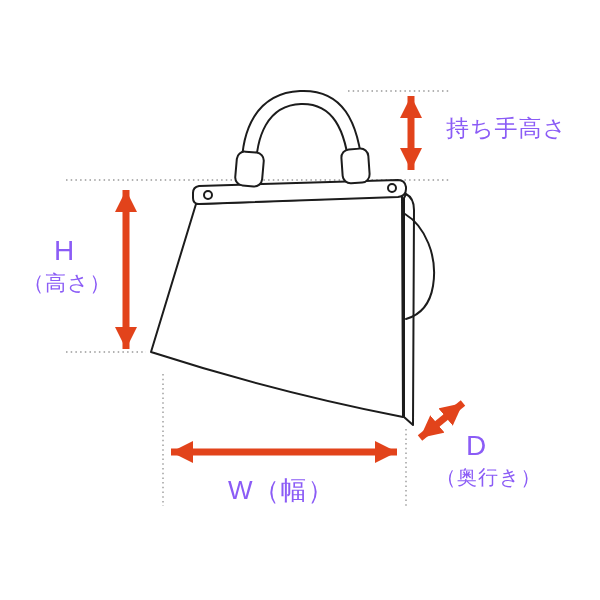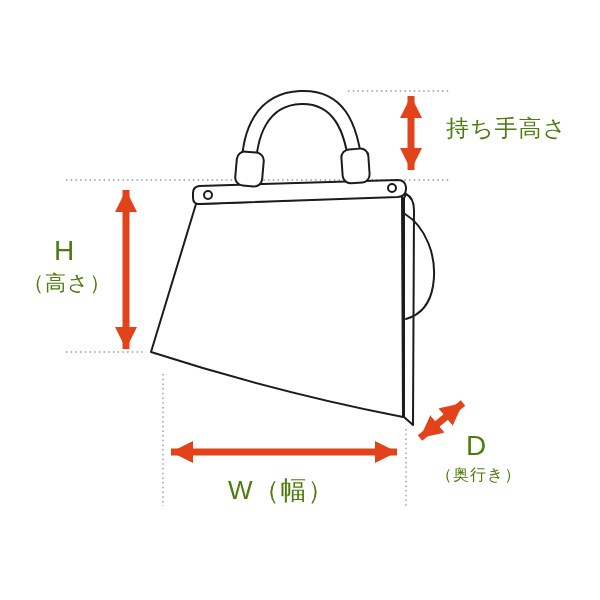--- a/index.html
+++ b/index.html
@@ -15,31 +15,31 @@
     background: #ffffff;
     overflow: hidden;
   }
   .stage svg {
     position: absolute;
     left: 0;
     top: 0;
   }
   .label {
     position: absolute;
-    color: #4d7c0f;
+    color: #8b5cf6;
     white-space: nowrap;
     line-height: 1.1;
     letter-spacing: 1px;
   }
   .lbl-handle { left: 446px; top: 116px; font-size: 23px; }
   .lbl-h-letter { left: 54px;  top: 236px; font-size: 28px; font-weight: 500; }
   .lbl-h-paren  { left: 23px;  top: 271px; font-size: 21px; }
   .lbl-w        { left: 228px; top: 476px; font-size: 26px; font-weight: 500; }
   .lbl-d-letter { left: 466px; top: 431px; font-size: 28px; font-weight: 500; }
-  .lbl-d-paren  { left: 436px; top: 466px; font-size: 16px; }
+  .lbl-d-paren  { left: 436px; top: 466px; font-size: 20px; }
 </style>
 </head>
 <body>
 
 <div class="stage">
 
   <svg width="600" height="600" viewBox="0 0 600 600">
 
     <defs>
       <marker id="ah" viewBox="0 0 10 10" refX="10" refY="5" markerWidth="3.2" markerHeight="3.2" orient="auto-start-reverse">

